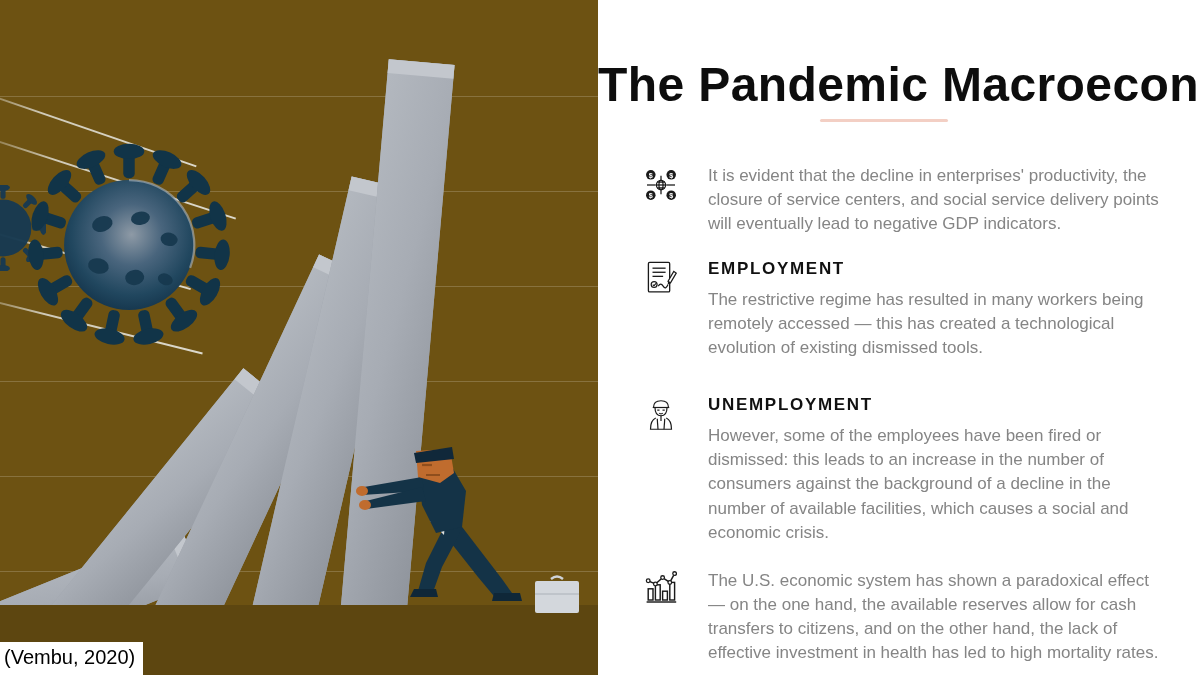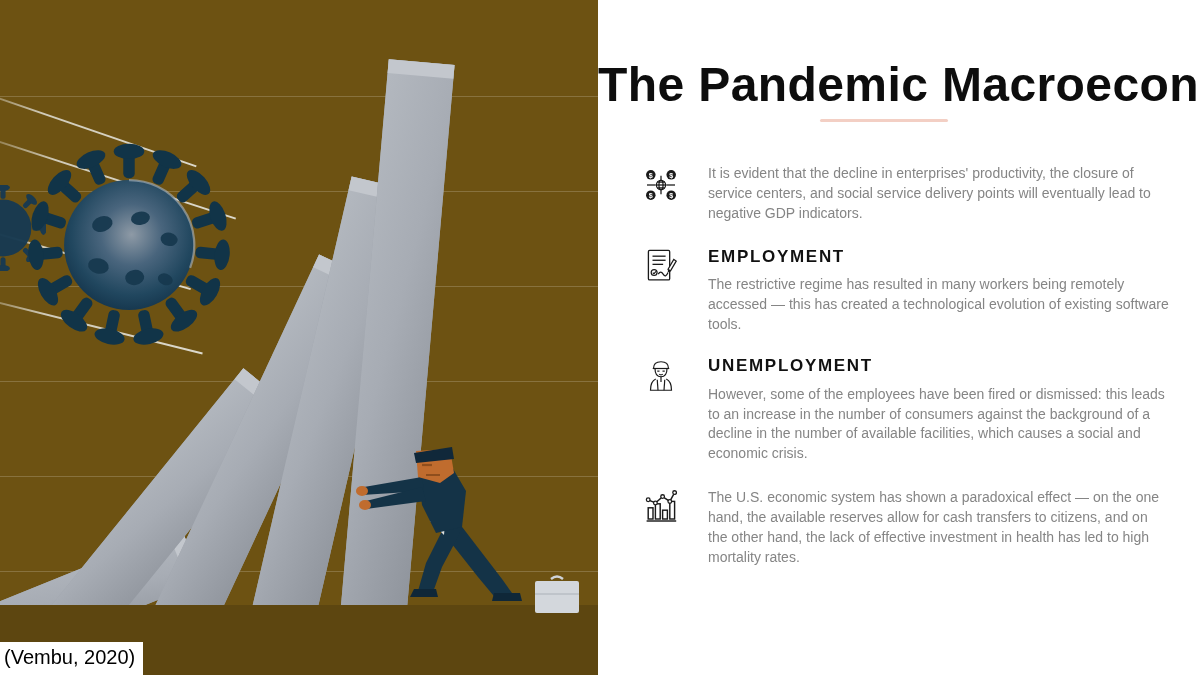--- a/index.html
+++ b/index.html
@@ -151,29 +151,29 @@
   .sec-head {
     font-size:17px;
     font-weight:bold;
     letter-spacing:1.7px;
     color:#111111;
     margin-bottom:9px;
     line-height:1.1;
   }
 
   .sec-text {
-    font-size:14px;
+    font-size:17px;
     line-height:1.42;
     color:#858585;
     max-width:462px;
   }
 
   
   #sec-gdp          { margin-bottom:24px; }
-  #sec-employment   { margin-bottom:22px; }
+  #sec-employment   { margin-bottom:36px; }
   #sec-unemployment { margin-bottom:24px; }
   #sec-wellbeing    { margin-bottom:0px; }
 
   #sec-gdp .sec-icon          { top:4px; }
   #sec-employment .sec-icon   { top:0px; }
   #sec-unemployment .sec-icon { top:2px; }
   #sec-wellbeing .sec-icon    { top:2px; }
 </style>
 </head>
 <body>
@@ -439,21 +439,21 @@
             <path d="M9.4 30 l1.4 1.6 l2.4 -3" fill="none" stroke="#1a1a1a" stroke-width="1.4"></path>
             <path d="M16 32 q3 -5 6 0 q3 5 6 -2" fill="none" stroke="#1a1a1a" stroke-width="1.5"></path>
             <g>
               <path d="M28 26 L35 14 L38 16 L31 28 Z" fill="#ffffff" stroke="#1a1a1a" stroke-width="1.5"></path>
               <path d="M28 26 L31 28 L27.6 30 Z" fill="#1a1a1a"></path>
             </g>
           </svg>
         </div>
         <div class="sec-body">
           <div class="sec-head">EMPLOYMENT</div>
-          <div class="sec-text">The restrictive regime has resulted in many workers being remotely accessed — this has created a technological evolution of existing software tools.</div>
+          <div class="sec-text">The restrictive regime has resulted in many workers being remotely accessed — this has created a technological evolution of existing dismissed tools.</div>
         </div>
       </div>
 
       <div class="section" id="sec-unemployment">
         <div class="sec-icon">
           <svg viewBox="0 0 40 44" width="30" height="34">
             <g fill="none" stroke="#1a1a1a" stroke-width="1.6">
 
               <path d="M10 12 q0 -9 10 -9 q10 0 10 9"></path>
               <line x1="9" y1="12" x2="31" y2="12"></line>

